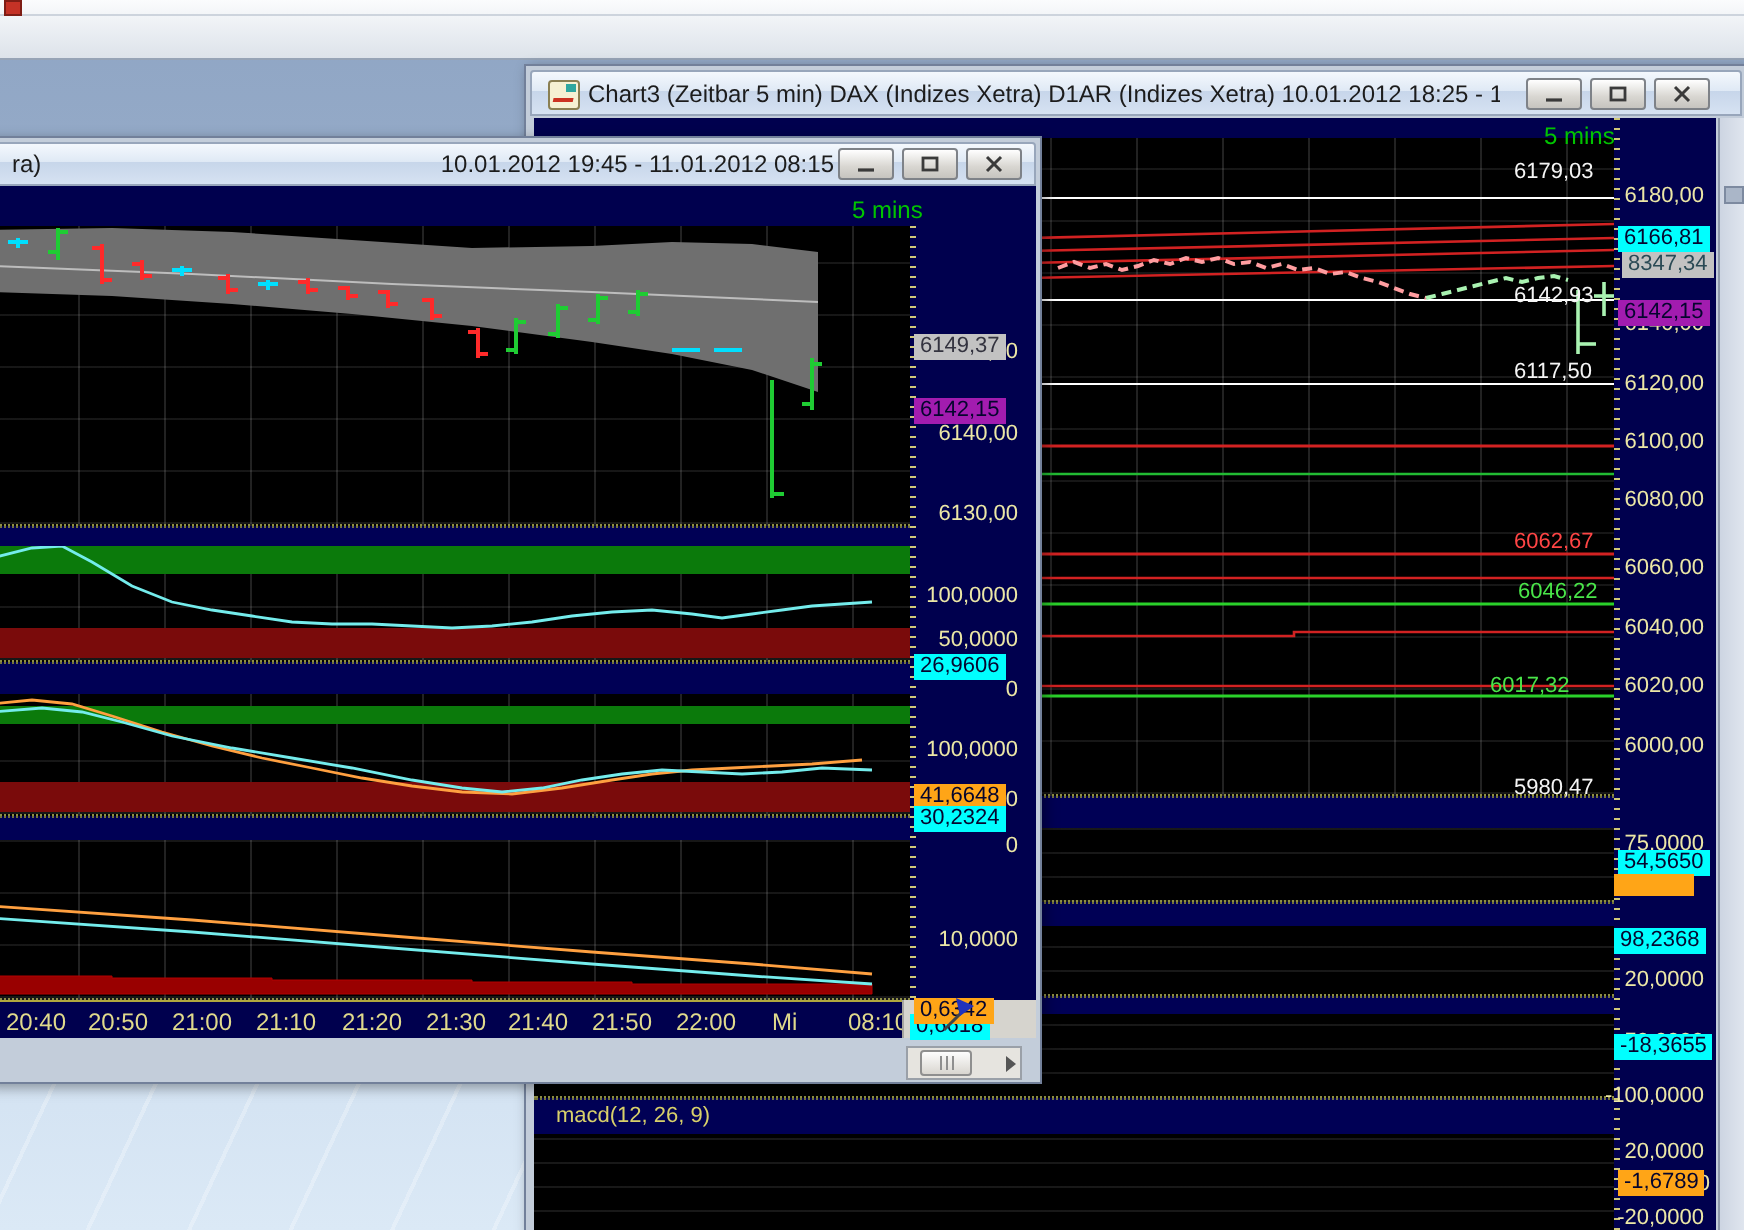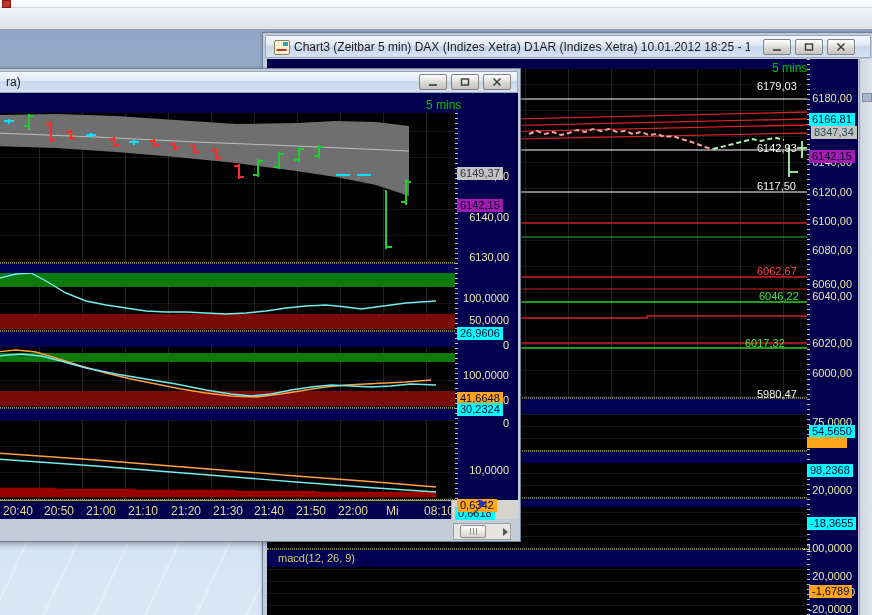--- a/index.html
+++ b/index.html
@@ -153,21 +153,21 @@
       <div class="plot bpanel-rows" style="left:0; top:508px; width:540px; height:51px;"></div>
 
       <div class="gutter" style="left:540px; top:0; width:51px; height:559px;">
         <span class="alabel" style="top:33px;">6180,00</span>
         <span class="alabel" style="top:68px;">6160,00</span>
         <span class="alabel" style="top:97px;">6140,00</span>
         <span class="alabel" style="top:127px;">6120,00</span>
         <span class="alabel" style="top:156px;">6100,00</span>
         <span class="alabel" style="top:185px;">6080,00</span>
         <span class="alabel" style="top:219px;">6060,00</span>
-        <span class="alabel" style="top:231px;">6040,00</span>
+        <span class="alabel" style="top:249px;">6040,00</span>
         <span class="alabel" style="top:278px;">6020,00</span>
         <span class="alabel" style="top:308px;">6000,00</span>
         <span class="badge b-cyan" style="left:2px; top:54px;">6166,81</span>
         <span class="badge b-gray" style="left:4px; top:67px; color:#2a4a55;">8347,34</span>
         <span class="badge b-yellow" style="left:2px; top:91px;">6142,15</span>
 
         <span class="alabel" style="top:357px;">75,0000</span>
         <span class="badge b-cyan" style="left:2px; top:366px;">54,5650</span>
         <span class="badge b-orange" style="left:0px; top:378px; width:40px; height:11px;"></span>
 
@@ -186,20 +186,21 @@
     </div>
 
     <div class="vstrip" style="left:596px; top:26px; width:16px; height:559px;">
       <div class="vthumb" style="top:34px;"></div>
     </div>
   </div>
 
   <div class="win" style="left:-8px; top:68px; width:529px; height:474px; z-index:20;">
     <div class="titlebar" style="height:22px;">
       <span style="position:absolute; left:10px; top:3px;">ra)</span>
+      <span style="position:absolute; right:100px; top:3px; white-space:nowrap;">10.01.2012 19:45 - 11.01.2012 08:15</span>
       <div class="winbtns" style="right:6px; top:2px;">
         <div class="wbtn">
             <svg width="10" height="10">
               <line x1="1" y1="8" x2="9" y2="8" stroke="#3a3a3a" stroke-width="1.6"></line>
             </svg>
           </div>
         <div class="wbtn">
             <svg width="10" height="10">
               <rect x="1.5" y="2" width="7" height="6" fill="none" stroke="#3a3a3a" stroke-width="1.4"></rect>
             </svg>

